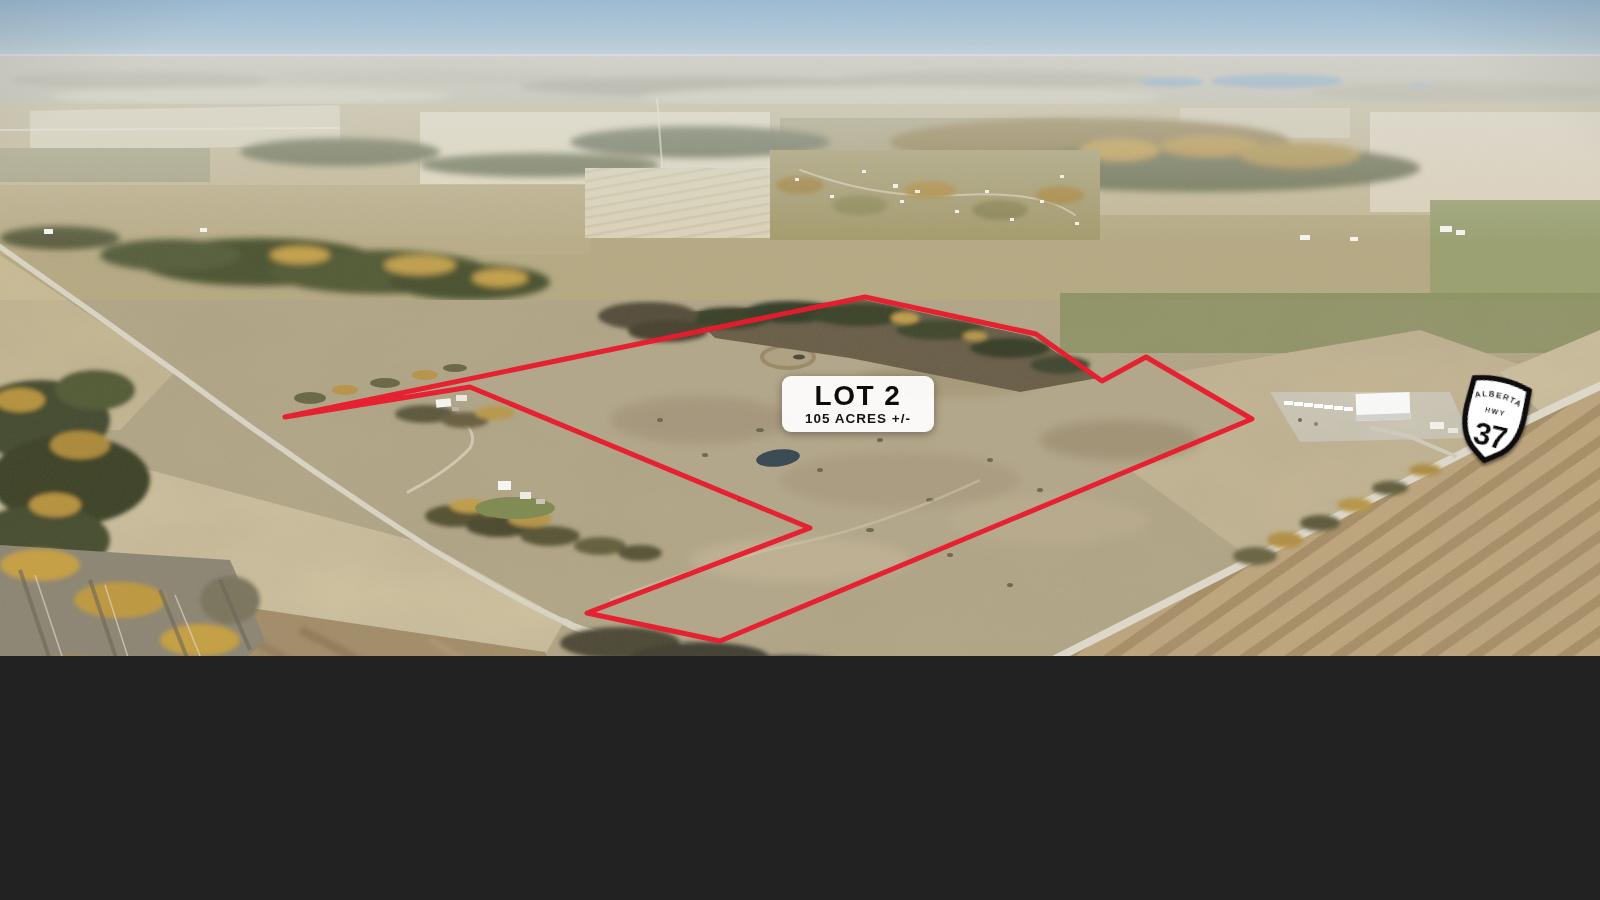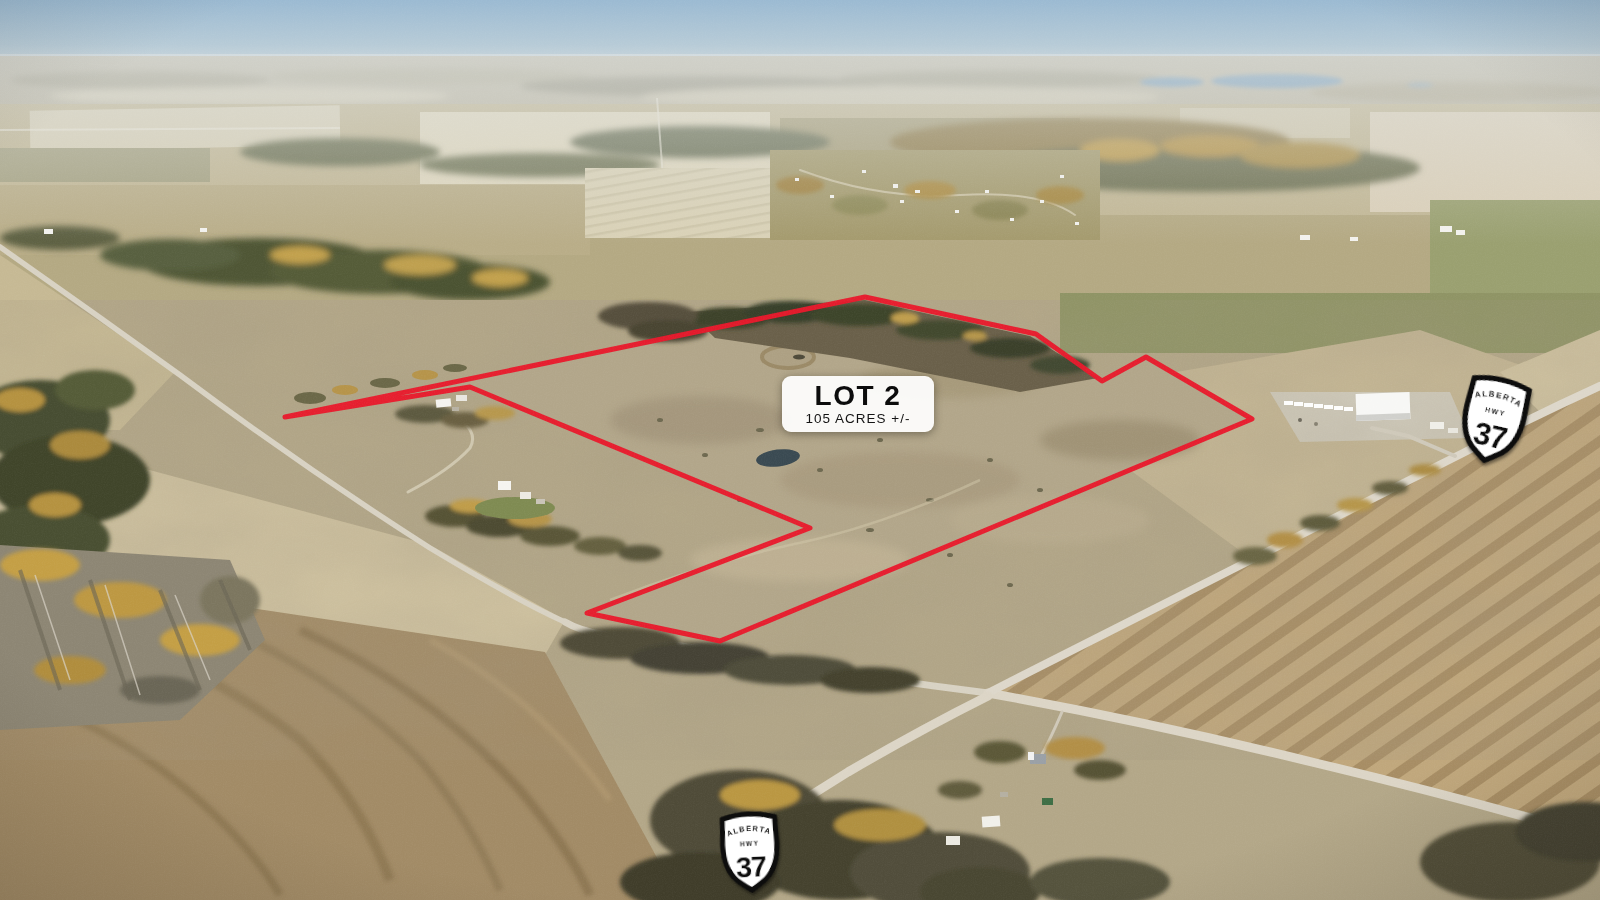--- a/index.html
+++ b/index.html
@@ -1,23 +1,23 @@
 <!DOCTYPE html>
 <html><head>
 <meta charset="utf-8">
 <style>
   html,body{margin:0;padding:0;background:#222;}
-  .stage{position:relative;width:1600px;height:900px;overflow:hidden;
+  .stage{position:relative;width:1600px;height:656px;overflow:hidden;
          font-family:"Liberation Sans",sans-serif;background:#b6aa87;}
   .stage svg.scene{position:absolute;left:0;top:0;}
   .lot-label{position:absolute;background:rgba(255,255,255,0.93);border-radius:9px;
     box-shadow:0 2px 8px rgba(40,35,25,0.45);display:flex;flex-direction:column;
     align-items:center;justify-content:center;text-align:center;z-index:5;}
   .lot-title{font-size:28px;font-weight:bold;letter-spacing:1.5px;color:#0c0c0c;line-height:1.05;}
-  .lot-acres{font-size:13.5px;font-weight:normal;letter-spacing:1px;color:#141414;line-height:1.2;margin-top:1px;}
+  .lot-acres{font-size:13.5px;font-weight:bold;letter-spacing:1px;color:#141414;line-height:1.2;margin-top:1px;}
 </style>
 </head>
 <body>
 
 <div class="stage">
 <svg class="scene" width="1600" height="900" viewBox="0 0 1600 900">
   <defs>
     <linearGradient id="skyGrad" x1="0" y1="0" x2="0" y2="1">
       <stop offset="0" stop-color="#9bbad2"></stop>
           <stop offset="0.7" stop-color="#b7cbd7"></stop>

